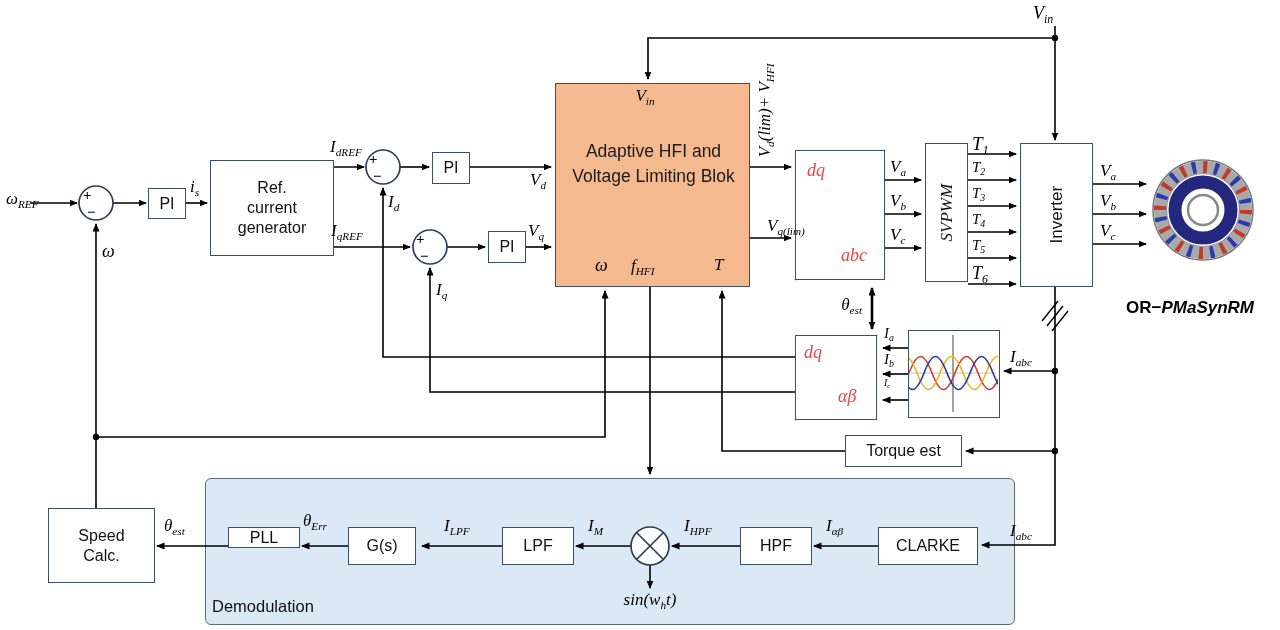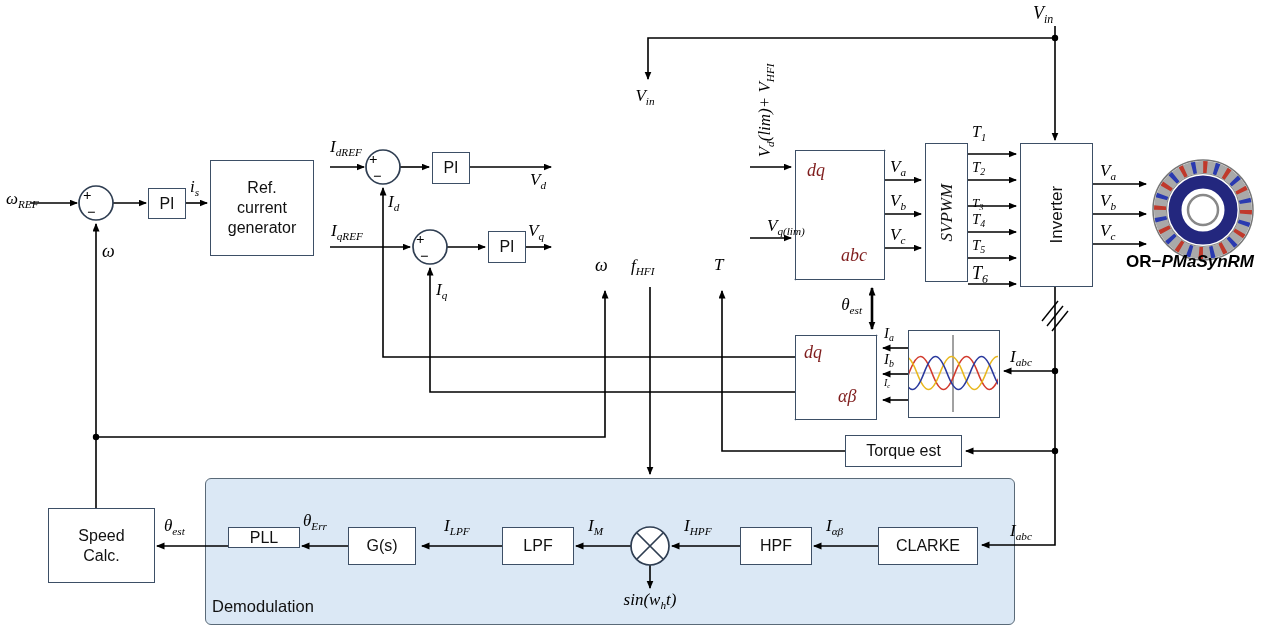--- a/index.html
+++ b/index.html
@@ -21,23 +21,23 @@
            font-style:italic; font-size:17px; }
   .vert2 { transform:rotate(-90deg); white-space:nowrap; font-size:17px; }
 
   .sig { position:absolute; z-index:4; font-family:"Liberation Serif", serif; font-style:italic;
          font-size:17px; color:#000; white-space:nowrap; line-height:1.05; }
   .sig sub { font-size:0.66em; vertical-align:-0.35em; }
   .sign { position:absolute; z-index:4; font-family:"Liberation Serif",serif; font-weight:700;
           font-size:15px; color:#000; line-height:1; }
   .plain { position:absolute; z-index:4; font-size:16.5px; color:#111; }
   .inlabel { position:absolute; z-index:4; font-family:"Liberation Serif",serif; font-style:italic;
-             font-size:18px; color:#7f1d1d; }
+             font-size:18px; color:#ef4444; }
   .motor-label { position:absolute; z-index:4; font-size:17px; color:#000; text-align:center;
-                 font-family:"Liberation Sans",sans-serif; }
+                 font-family:"Liberation Sans",sans-serif;margin-top:46px; }
   .wavebox { position:absolute; z-index:3; background:#fff; border:1.6px solid #3d4f66; }
 </style>
 </head>
 <body>
 
 <div class="canvas">
 
   <div class="region" style="left:205px;top:478px;width:810px;height:147px;"></div>
 
   <svg class="wires" width="1280" height="630" viewBox="0 0 1280 630">
@@ -127,28 +127,31 @@
       <circle r="43" fill="none" stroke="#c0392b" stroke-width="12" stroke-dasharray="4 18.5"></circle>
       <circle r="43" fill="none" stroke="#2a3ab0" stroke-width="12" stroke-dasharray="4 18.5" stroke-dashoffset="11.2"></circle>
       <circle r="36.5" fill="none" stroke="#8a8a8a" stroke-width="1.2"></circle>
       <circle r="28" fill="none" stroke="#23277e" stroke-width="13"></circle>
       <circle r="15" fill="#fff" stroke="#888" stroke-width="2.5"></circle>
     </g>
   </svg>
 
   <div class="block" style="left:148px;top:188px;width:38px;height:31px;">PI</div>
 
-  <div class="block" style="left:210px;top:160px;width:104px;height:96px;">
+  <div class="block" style="left:210px;top:160px;width:124px;height:96px;">
     <span class="wrap" style="width:82px;">Ref. current generator</span>
   </div>
 
   <div class="block" style="left:432px;top:152px;width:38px;height:32px;">PI</div>
 
   <div class="block" style="left:488px;top:231px;width:38px;height:32px;">PI</div>
 
+  <div class="block hfi noflex" style="left:555px;top:83px;width:195px;height:204px;">
+    <div class="hfi-title">Adaptive HFI and Voltage Limiting Blok</div>
+  </div>
 
   <div class="block noflex" style="left:795px;top:150px;width:90px;height:130px;"></div>
   <span class="inlabel" style="left:807px;top:160px;">dq</span>
   <span class="inlabel" style="left:841px;top:245px;">abc</span>
 
   <div class="block" style="left:925px;top:143px;width:43px;height:139px;">
     <span class="vert">SVPWM</span>
   </div>
 
   <div class="block" style="left:1020px;top:143px;width:73px;height:144px;">
@@ -197,23 +200,23 @@
   <span class="sig" style="left:595px;top:256px;font-size:18px;"><span>ω</span></span>
   <span class="sig" style="left:631px;top:257px;"><span>f</span><sub>HFI</sub></span>
   <span class="sig" style="left:714px;top:256px;"><span>T</span></span>
   <span class="sig" style="left:671px;top:100px;width:190px;text-align:center;transform:rotate(-90deg);"><span>V</span><sub>d</sub><span>(lim)+ V</span><sub>HFI</sub></span>
   <span class="sig" style="left:751px;top:217px;padding-left:16px;"><span>V</span><sub>q(lim)</sub></span>
 
   <span class="sig" style="left:890px;top:158px;"><span>V</span><sub>a</sub></span>
   <span class="sig" style="left:890px;top:192px;"><span>V</span><sub>b</sub></span>
   <span class="sig" style="left:890px;top:226px;"><span>V</span><sub>c</sub></span>
 
-  <span class="sig" style="left:972px;top:124px;font-size:16px;font-family:Liberation Serif, serif;"><span>T</span><sub>1</sub></span>
+  <span class="sig" style="left:972px;top:134px;font-size:19px;font-family:Liberation Serif, serif;"><span>T</span><sub>1</sub></span>
   <span class="sig" style="left:972px;top:160px;font-size:15px;"><span>T</span><sub>2</sub></span>
-  <span class="sig" style="left:972px;top:196px;font-size:13px;"><span>T</span><sub>3</sub></span>
+  <span class="sig" style="left:972px;top:186px;font-size:15px;"><span>T</span><sub>3</sub></span>
   <span class="sig" style="left:972px;top:212px;font-size:15px;"><span>T</span><sub>4</sub></span>
   <span class="sig" style="left:972px;top:238px;font-size:15px;"><span>T</span><sub>5</sub></span>
   <span class="sig" style="left:972px;top:264px;font-size:18px;"><span>T</span><sub>6</sub></span>
 
   <span class="sig" style="left:1100px;top:162px;"><span>V</span><sub>a</sub></span>
   <span class="sig" style="left:1100px;top:192px;"><span>V</span><sub>b</sub></span>
   <span class="sig" style="left:1100px;top:222px;"><span>V</span><sub>c</sub></span>
 
   <span class="motor-label" style="left:1100px;top:252px;width:180px;"><span style="font-weight: bold;">OR−</span><span style="font-weight: bold; font-style: italic;">PMaSynRM</span></span>
 

